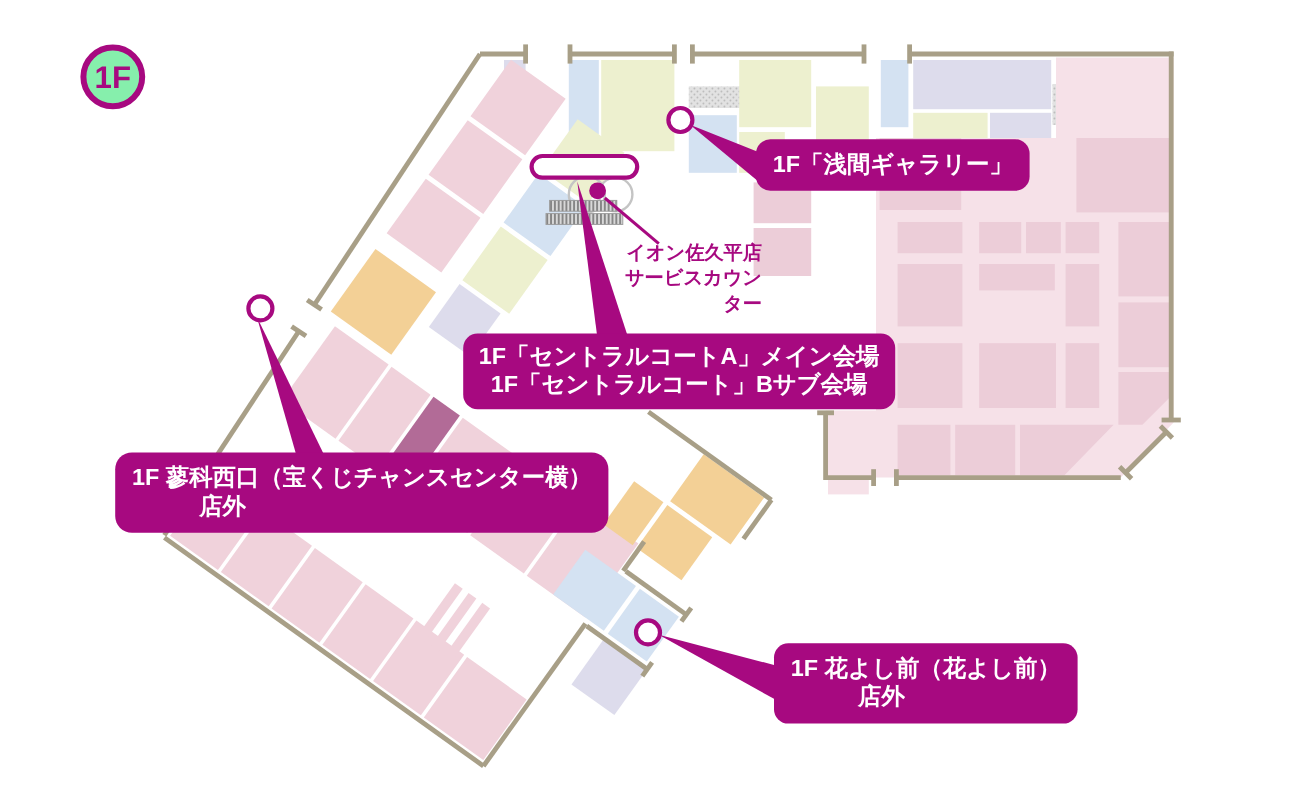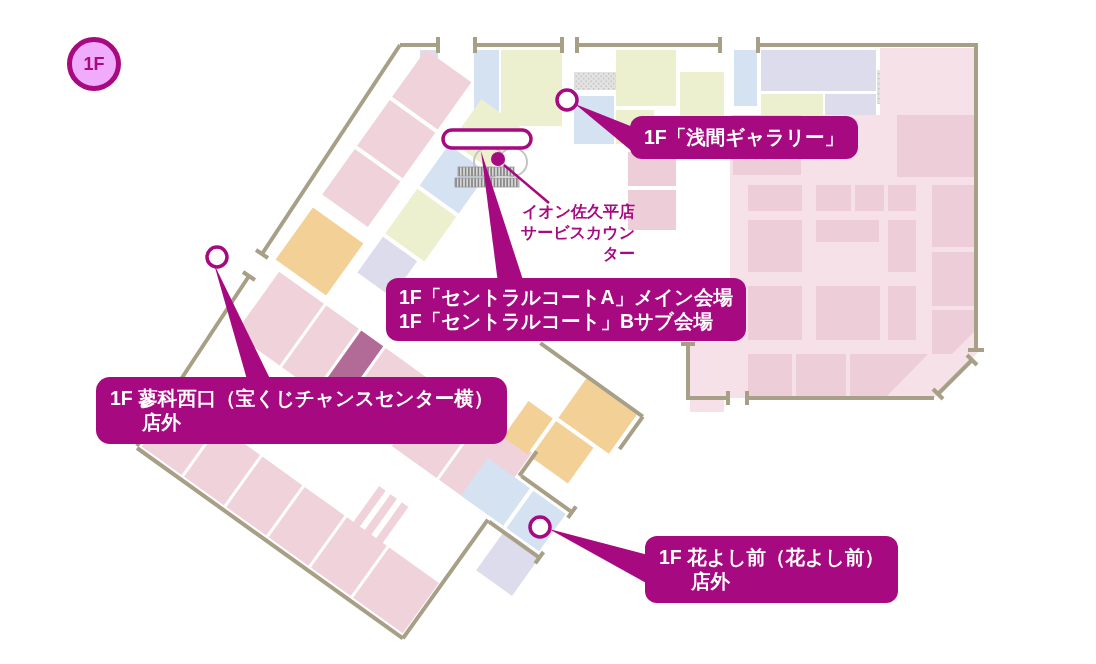--- a/index.html
+++ b/index.html
@@ -15,26 +15,26 @@
   .w{stroke:var(--wall);stroke-width:4;fill:none;stroke-linecap:butt}
   .c-pink{fill:var(--room_pink)} .c-pinkL{fill:var(--room_pink_light)} .c-pinkD{fill:var(--room_pink_deep)}
   .c-green{fill:var(--room_green)} .c-lav{fill:var(--room_lavender)} .c-blue{fill:var(--room_blue)}
   .c-orange{fill:var(--room_orange)} .c-plum{fill:var(--room_plum)} .c-hatch{fill:url(#dots)}
   .ptr{fill:var(--magenta)}
   .ring{fill:#fff;stroke:var(--magenta);stroke-width:3.5}
   .map-label{position:absolute;background:var(--magenta);color:#ffffff;border-radius:12px;
              font-weight:bold;font-size:19.5px;line-height:1.24;white-space:nowrap;
              padding:9px 14px 10px 14px;}
   .map-label .l2{display:block;}
-  #central-label{padding:7px 13px 8px 13px;}
+  #central-label{padding:7px 13px 8px 13px;text-align:center;}
   #gallery-label .l2{margin-left:29px;}
-  #west-label .l2,#east-label .l2{margin-left:32px;}
+  #west-label .l2,#east-label .l2{margin-left:56px;}
   #floor-badge{position:absolute;left:67px;top:37px;width:44px;height:44px;border:5px solid var(--magenta);
                border-radius:50%;display:flex;align-items:center;justify-content:center;
-               color:var(--magenta);font-weight:bold;font-size:18px;background:#f0abfc;}
+               color:var(--magenta);font-weight:bold;font-size:26px;background:#86efac;}
   #service-note{position:absolute;left:505px;top:202px;width:130px;text-align:right;
                 color:var(--magenta);font-weight:bold;font-size:16px;line-height:1.3;}
 </style>
 </head>
 <body>
 
 <div id="stage">
 
 <svg width="1096" height="664" viewBox="0 0 1096 664">
   <defs>

